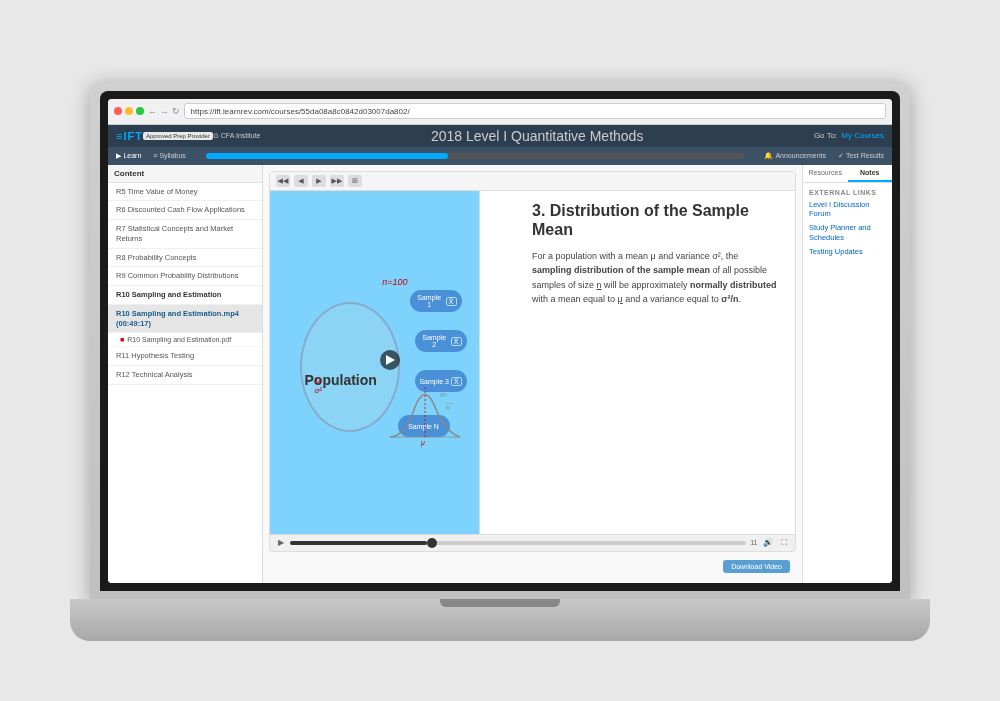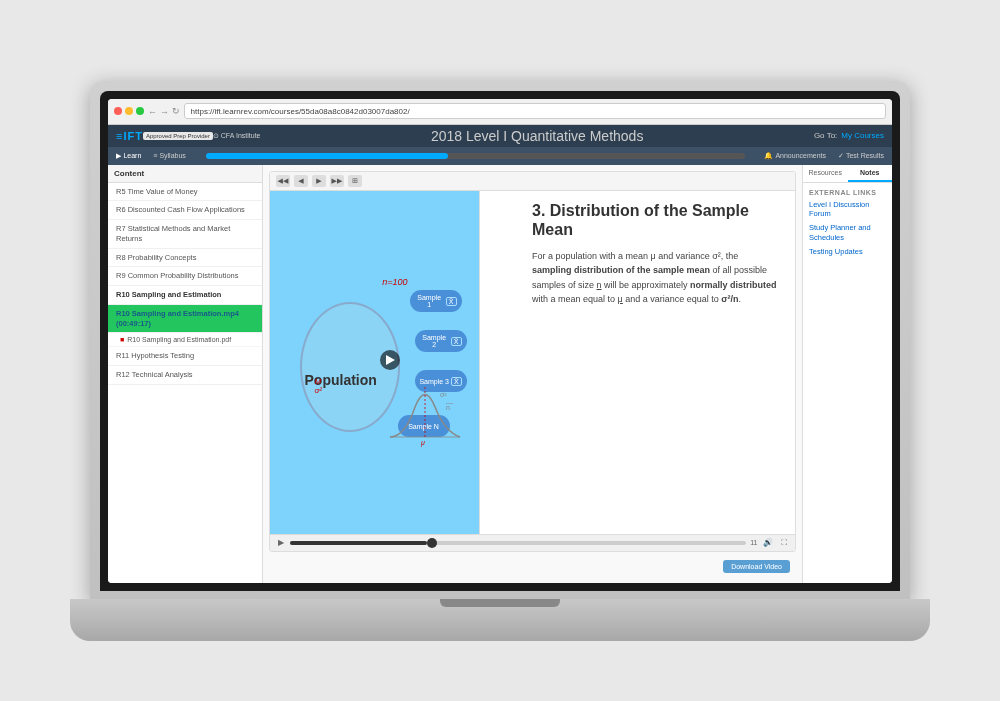--- a/index.html
+++ b/index.html
@@ -248,21 +248,21 @@
       border-bottom: 1px solid #f0f0f0;
       line-height: 1.3;
     }
 
     .sidebar-item.active-section {
       color: #333;
       font-weight: bold;
     }
 
     .sidebar-item.highlight {
-      background: #22c55e;
+      background: #e5e5e5;
       color: #1a5a8a;
       font-weight: bold;
     }
 
     .sidebar-subitem {
       padding: 3px 12px;
       cursor: pointer;
       color: #555;
       font-size: 7px;
       border-bottom: 1px solid #f5f5f5;
@@ -648,21 +648,21 @@
           </div>
         </div>
 
         <div class="main-layout">
 
           <div class="sidebar">
             <div class="sidebar-header">Content</div>
 
             <div class="sidebar-item">R5 Time Value of Money</div>
             <div class="sidebar-item">R6 Discounted Cash Flow Applications</div>
-            <div class="sidebar-item">R7 Statistical Methods and Market Returns</div>
+            <div class="sidebar-item">R7 Statistical Concepts and Market Returns</div>
             <div class="sidebar-item">R8 Probability Concepts</div>
             <div class="sidebar-item">R9 Common Probability Distributions</div>
             <div class="sidebar-item active-section">R10 Sampling and Estimation</div>
             <div class="sidebar-item highlight">R10 Sampling and Estimation.mp4 (00:49:17)</div>
             <div class="sidebar-subitem">
               <span class="pdf-icon">■</span>
               <span>R10 Sampling and Estimation.pdf</span>
             </div>
             <div class="sidebar-item">R11 Hypothesis Testing</div>
             <div class="sidebar-item">R12 Technical Analysis</div>

